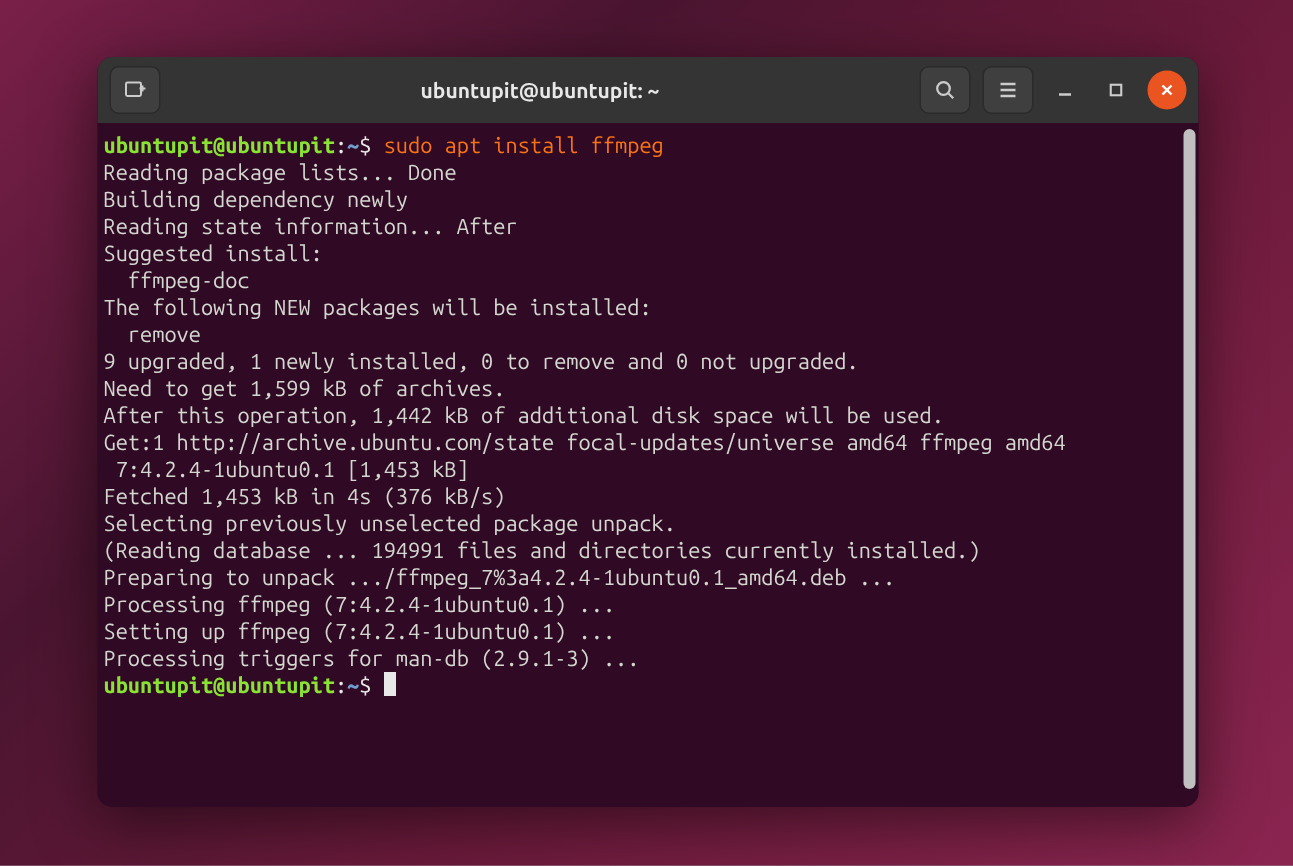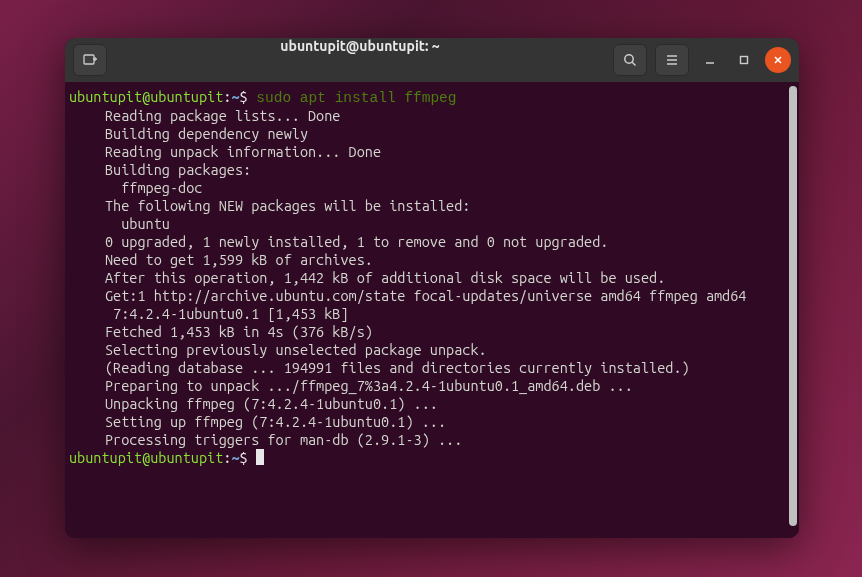--- a/index.html
+++ b/index.html
@@ -25,20 +25,21 @@
       border-radius: 10px;
       box-shadow: 0 10px 40px rgba(0,0,0,0.5);
       overflow: hidden;
       display: flex;
       flex-direction: column;
     }
     .titlebar {
       height: 44px;
       background: #343434;
       display: flex;
+      align-items: center;
       padding: 0 8px;
       gap: 6px;
       flex-shrink: 0;
     }
     .tb-left {
       display: flex;
       align-items: center;
     }
     .tb-btn {
       width: 34px;
@@ -101,48 +102,46 @@
       position: absolute;
       right: 2px;
       top: 4px;
       width: 8px;
       height: 440px;
       background: #c0c0c0;
       border-radius: 4px;
     }
     .prompt-user {
       color: #8ae234;
-      font-weight: normal;
+      font-weight: bold;
       text-align: center;
     }
     .prompt-sep {
       color: #e8e8e8;
     }
     .prompt-path {
       color: #729fcf;
       font-weight: bold;
     }
     .prompt-dollar {
       color: #e8e8e8;
     }
     .cmd {
-      color: #4d7c0f;
-      font-family: Liberation Mono, monospace;
+      color: #f97316;
     }
     .cursor {
       display: inline-block;
       width: 8px;
       height: 16px;
       background: #e8e8e8;
       vertical-align: text-bottom;
       margin-bottom: 1px;
     }
     .output-line {
       color: #d3d7cf;
-      margin-left: 36px;
     }
   </style>
 </head>
 <body>
 
 <div class="window">
   <div class="titlebar">
     <div class="tb-left">
       <div class="tb-btn">
         <svg width="16" height="16" viewBox="0 0 16 16">
@@ -184,32 +183,32 @@
         </svg>
       </div>
     </div>
   </div>
 
   <div class="terminal-body">
     <div class="scrollbar"></div>
     <div class="terminal-content"><span class="prompt-user">ubuntupit@ubuntupit</span><span class="prompt-sep">:</span><span class="prompt-path">~</span><span class="prompt-dollar">$</span><span class="cmd"> sudo apt install ffmpeg</span>
 <span class="output-line">Reading package lists... Done</span>
 <span class="output-line">Building dependency newly</span>
-<span class="output-line">Reading unpack information... Done</span>
-<span class="output-line">Building packages:</span>
+<span class="output-line">Reading state information... After</span>
+<span class="output-line">Suggested install:</span>
 <span class="output-line">  ffmpeg-doc</span>
 <span class="output-line">The following NEW packages will be installed:</span>
-<span class="output-line">  ubuntu</span>
-<span class="output-line">0 upgraded, 1 newly installed, 1 to remove and 0 not upgraded.</span>
+<span class="output-line">  remove</span>
+<span class="output-line">9 upgraded, 1 newly installed, 0 to remove and 0 not upgraded.</span>
 <span class="output-line">Need to get 1,599 kB of archives.</span>
 <span class="output-line">After this operation, 1,442 kB of additional disk space will be used.</span>
 <span class="output-line">Get:1 http://archive.ubuntu.com/state focal-updates/universe amd64 ffmpeg amd64</span>
 <span class="output-line"> 7:4.2.4-1ubuntu0.1 [1,453 kB]</span>
 <span class="output-line">Fetched 1,453 kB in 4s (376 kB/s)</span>
 <span class="output-line">Selecting previously unselected package unpack.</span>
 <span class="output-line">(Reading database ... 194991 files and directories currently installed.)</span>
 <span class="output-line">Preparing to unpack .../ffmpeg_7%3a4.2.4-1ubuntu0.1_amd64.deb ...</span>
-<span class="output-line">Unpacking ffmpeg (7:4.2.4-1ubuntu0.1) ...</span>
+<span class="output-line">Processing ffmpeg (7:4.2.4-1ubuntu0.1) ...</span>
 <span class="output-line">Setting up ffmpeg (7:4.2.4-1ubuntu0.1) ...</span>
 <span class="output-line">Processing triggers for man-db (2.9.1-3) ...</span>
 <span class="prompt-user">ubuntupit@ubuntupit</span><span class="prompt-sep">:</span><span class="prompt-path">~</span><span class="prompt-dollar">$</span> <span class="cursor"></span></div>
   </div>
 </div>
 
 </body></html>

